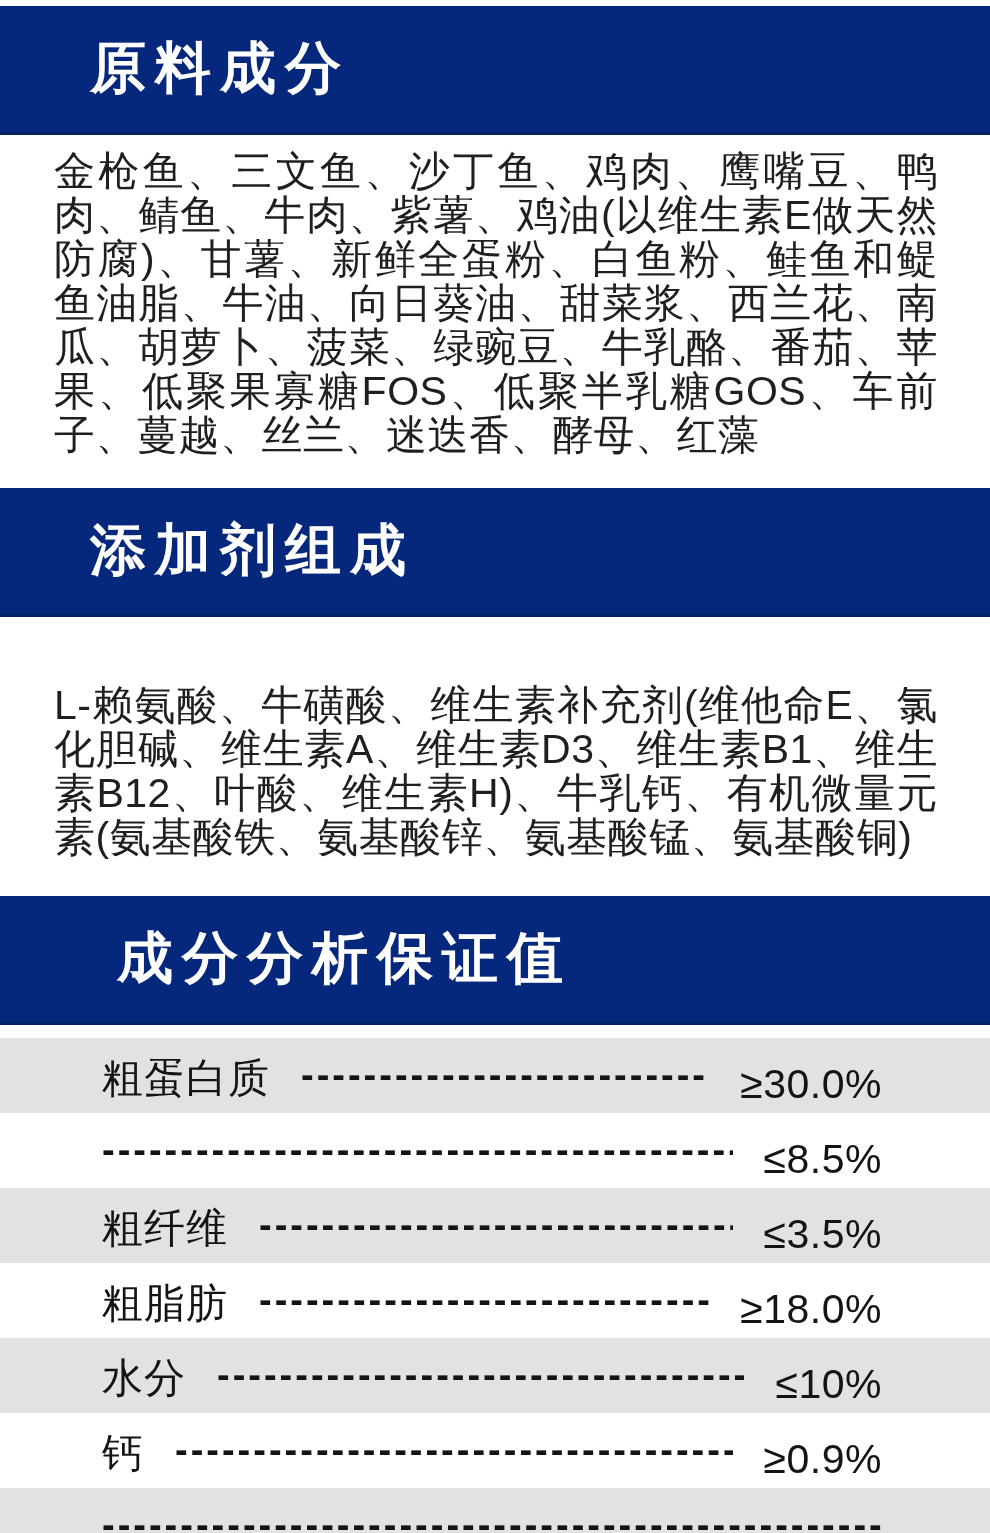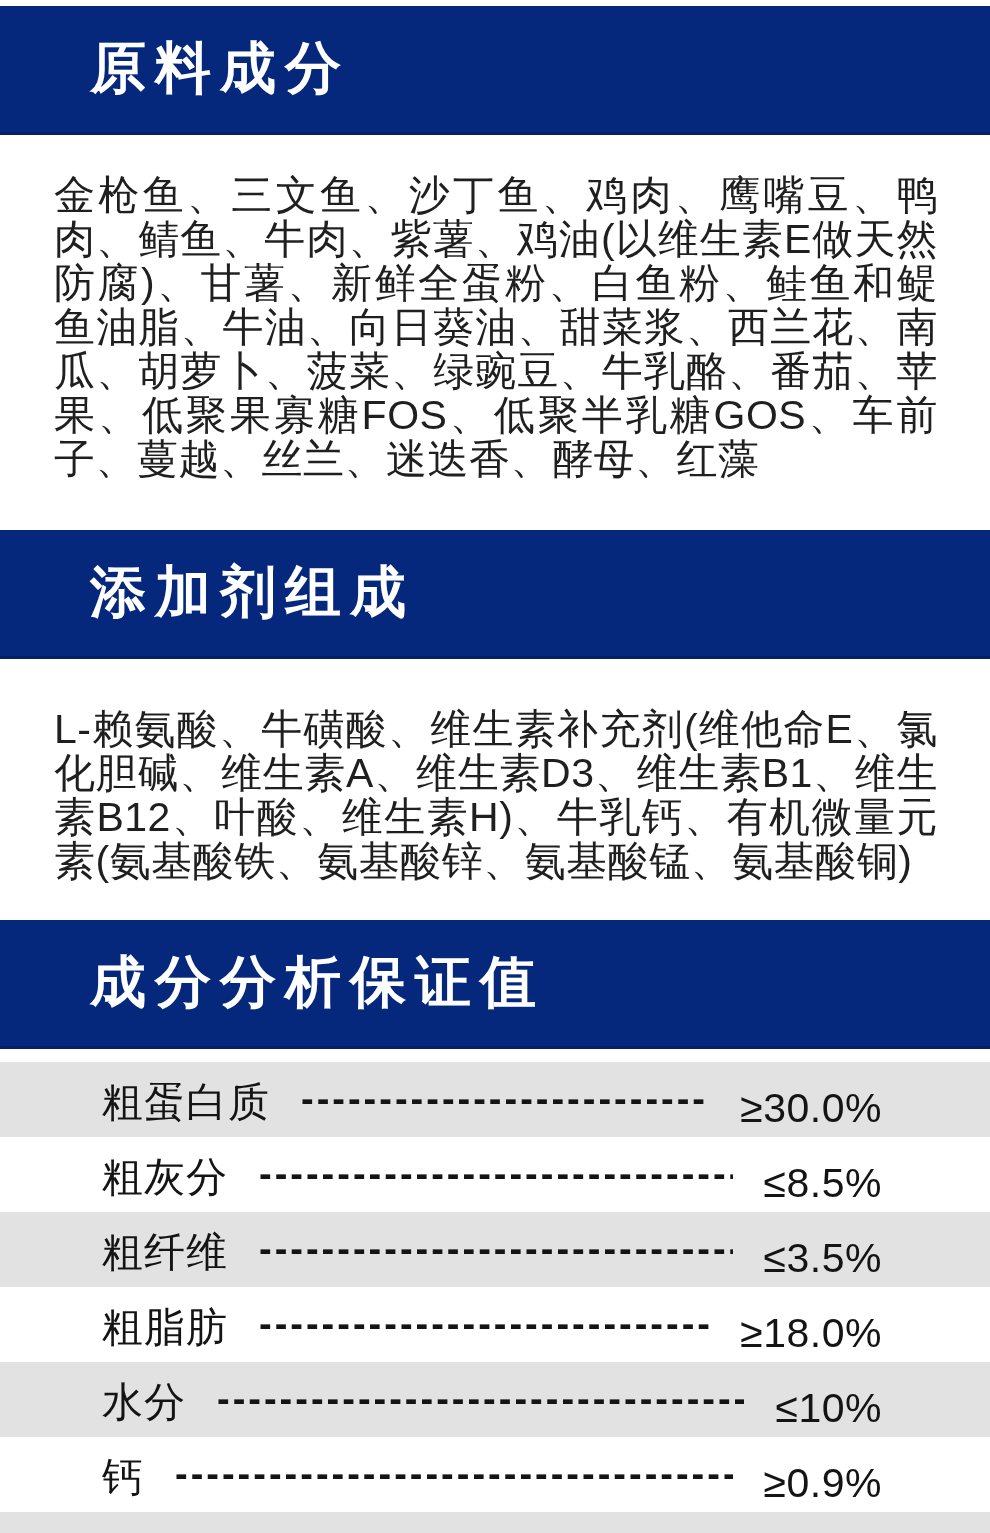--- a/index.html
+++ b/index.html
@@ -37,24 +37,24 @@
   .para {
     font-size: 41px;
     line-height: 44px;
     letter-spacing: 0.5px;
     text-align: justify;
     color: #1f1f1f;
     padding: 0 52px 0 54px;
     box-sizing: border-box;
     width: 990px;
   }
-  .para-1 { margin-top: 38px; }
-  .band-2  { margin-top: 49px; }
-  .para-2 { margin-top: 48px; }
-  .band-3  { margin-top: 37px; }
+  .para-1 { margin-top: 14px; }
+  .band-2  { margin-top: 31px; }
+  .para-2 { margin-top: 66px; }
+  .band-3  { margin-top: 37px; padding-left: 27px; }
   .analysis-table { margin-top: 13px; }
   .a-row {
     height: 75px;
     display: flex;
     align-items: center;
     padding: 5px 108px 0 102px;
     box-sizing: border-box;
     font-size: 41px;
     color: #141414;
     gap: 31px;
@@ -102,21 +102,20 @@
 </div>
 
 <div class="analysis-table">
   <div class="a-row">
     <span class="a-label">粗蛋白质</span>
     <span class="a-dashes">--------------------------------------------------------------------------------</span>
     <span class="a-value">≥30.0%</span>
   </div>
 
   <div class="a-row">
-    <span class="a-label">粗灰分</span>
     <span class="a-dashes">--------------------------------------------------------------------------------</span>
     <span class="a-value">≤8.5%</span>
   </div>
 
   <div class="a-row">
     <span class="a-label">粗纤维</span>
     <span class="a-dashes">--------------------------------------------------------------------------------</span>
     <span class="a-value">≤3.5%</span>
   </div>
 

